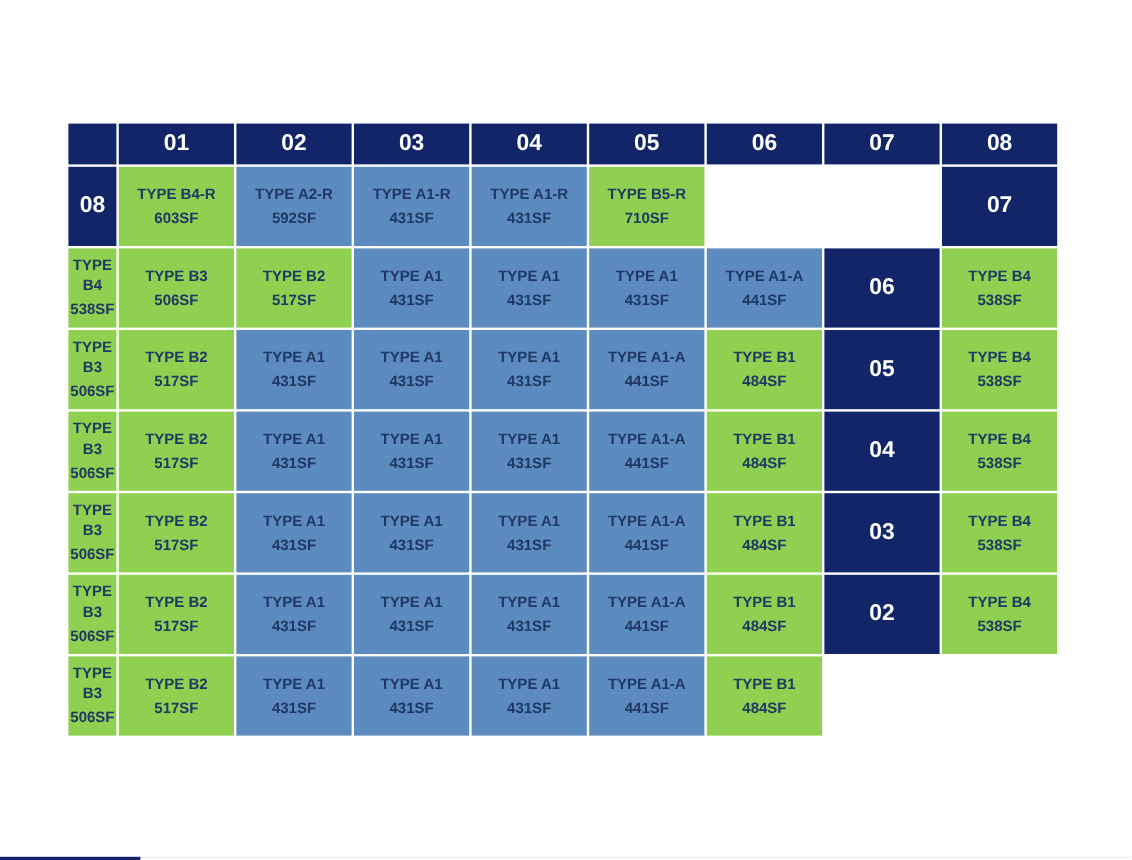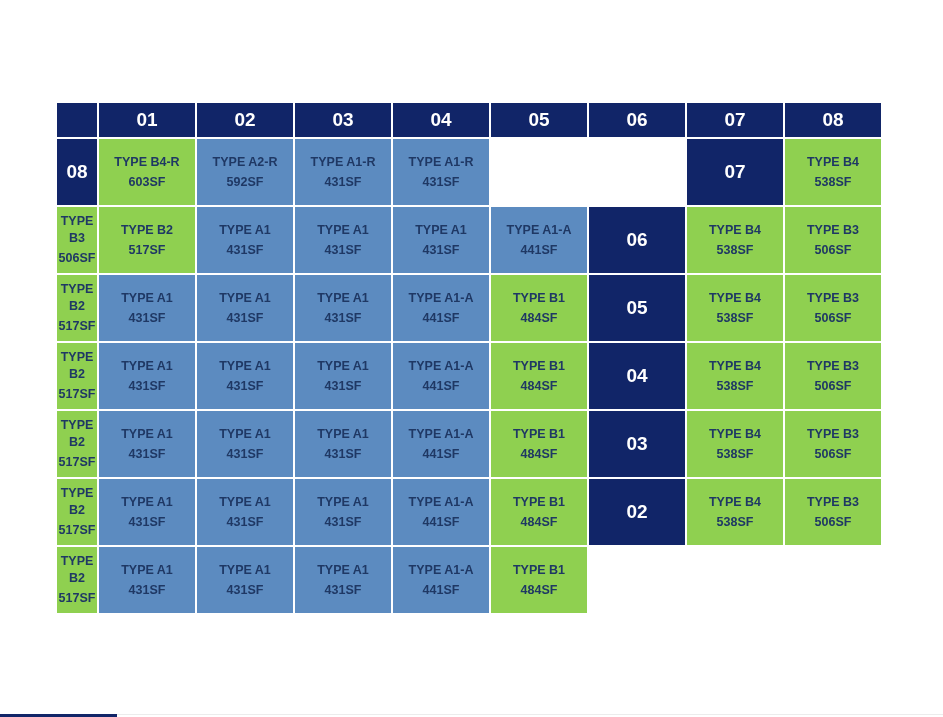--- a/index.html
+++ b/index.html
@@ -100,20 +100,24 @@
         <span>592SF</span>
       </div>
       <div class="cell blue">
         <span>TYPE A1-R</span>
         <span>431SF</span>
       </div>
       <div class="cell blue">
         <span>TYPE A1-R</span>
         <span>431SF</span>
       </div>
+      <div class="cell green">
+        <span>TYPE B5-R</span>
+        <span>710SF</span>
+      </div>
       <div class="cell empty"></div>
       <div class="cell empty"></div>
       <div class="flabel">07</div>
       <div class="cell green">
         <span>TYPE B4</span>
         <span>538SF</span>
       </div>
       <div class="cell green">
         <span>TYPE B3</span>
         <span>506SF</span>

